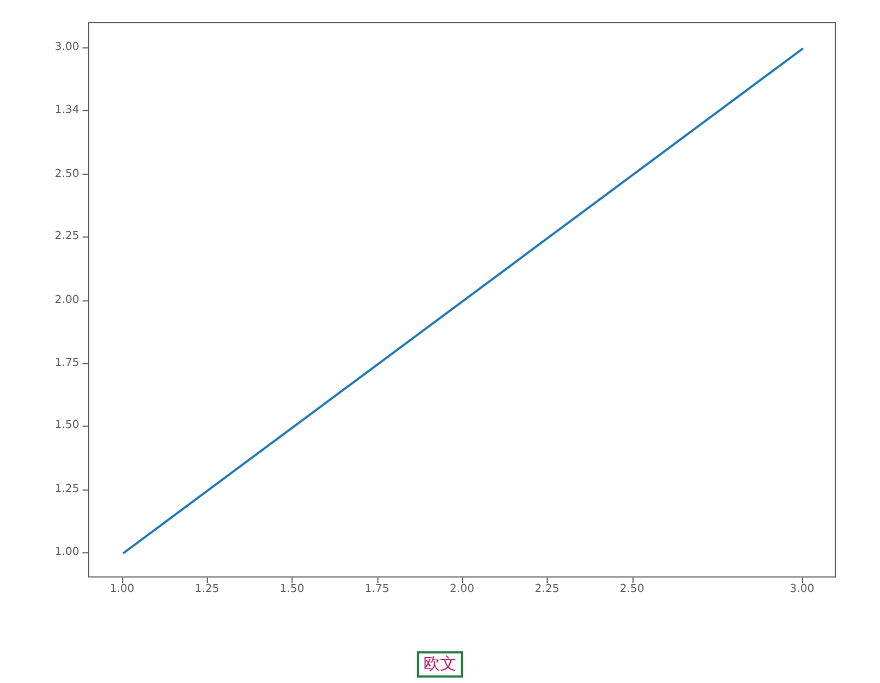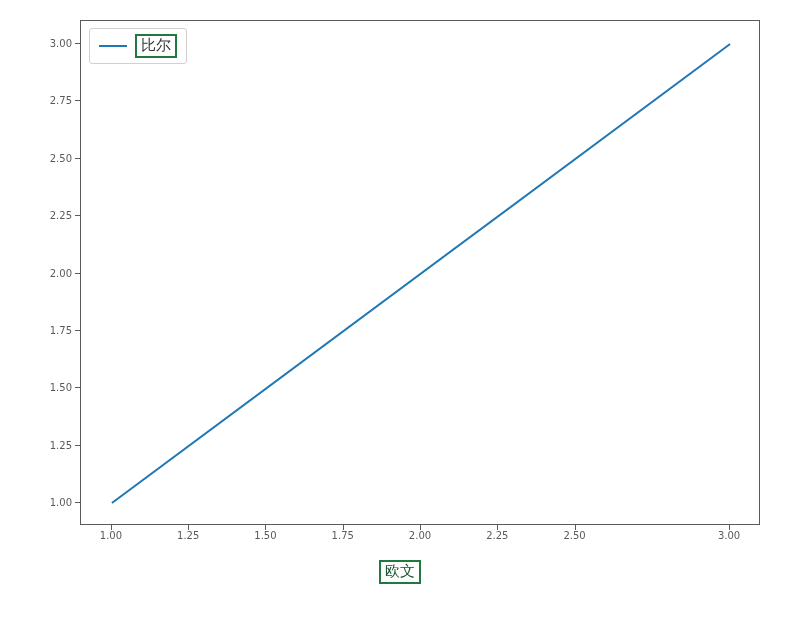--- a/index.html
+++ b/index.html
@@ -51,24 +51,24 @@
   .tick-mark-y {
     position: absolute;
     width: 5px;
     height: 1px;
     background: #5a5a5a;
     left: 75px;
   }
   .xlabel {
     position: absolute;
     left: 50%;
-    top: 560px;
+    top: 592px;
     transform: translateX(-50%);
     font-size: 15px;
-    color: #14532d;
+    color: #be185d;
   }
   .xlabel-box {
     display: inline-block;
     border: 2px solid #1f7a3f;
     padding: 0 4px 2px 4px;
     line-height: 18px;
   }
   
   .legend {
     position: absolute;
@@ -139,27 +139,23 @@
       <div class="ytick" style="top: 387.273px;">1.50</div>
       <div class="tick-mark-y" style="top: 329.886px;"></div>
       <div class="ytick" style="top: 329.886px;">1.75</div>
       <div class="tick-mark-y" style="top: 272.5px;"></div>
       <div class="ytick" style="top: 272.5px;">2.00</div>
       <div class="tick-mark-y" style="top: 215.114px;"></div>
       <div class="ytick" style="top: 215.114px;">2.25</div>
       <div class="tick-mark-y" style="top: 157.727px;"></div>
       <div class="ytick" style="top: 157.727px;">2.50</div>
       <div class="tick-mark-y" style="top: 100.341px;"></div>
-      <div class="ytick" style="top: 100.341px;">2.75</div>
+      <div class="ytick" style="top: 100.341px;">1.34</div>
       <div class="tick-mark-y" style="top: 42.9545px;"></div>
       <div class="ytick" style="top: 42.9545px;">3.00</div>
     </div>
 
   <div class="xlabel">
     <span class="xlabel-box">欧文</span>
   </div>
 
-  <div class="legend">
-    <span class="legend-line"></span>
-    <span class="legend-label-box">比尔</span>
-  </div>
 
 </div>
 
 </body></html>

